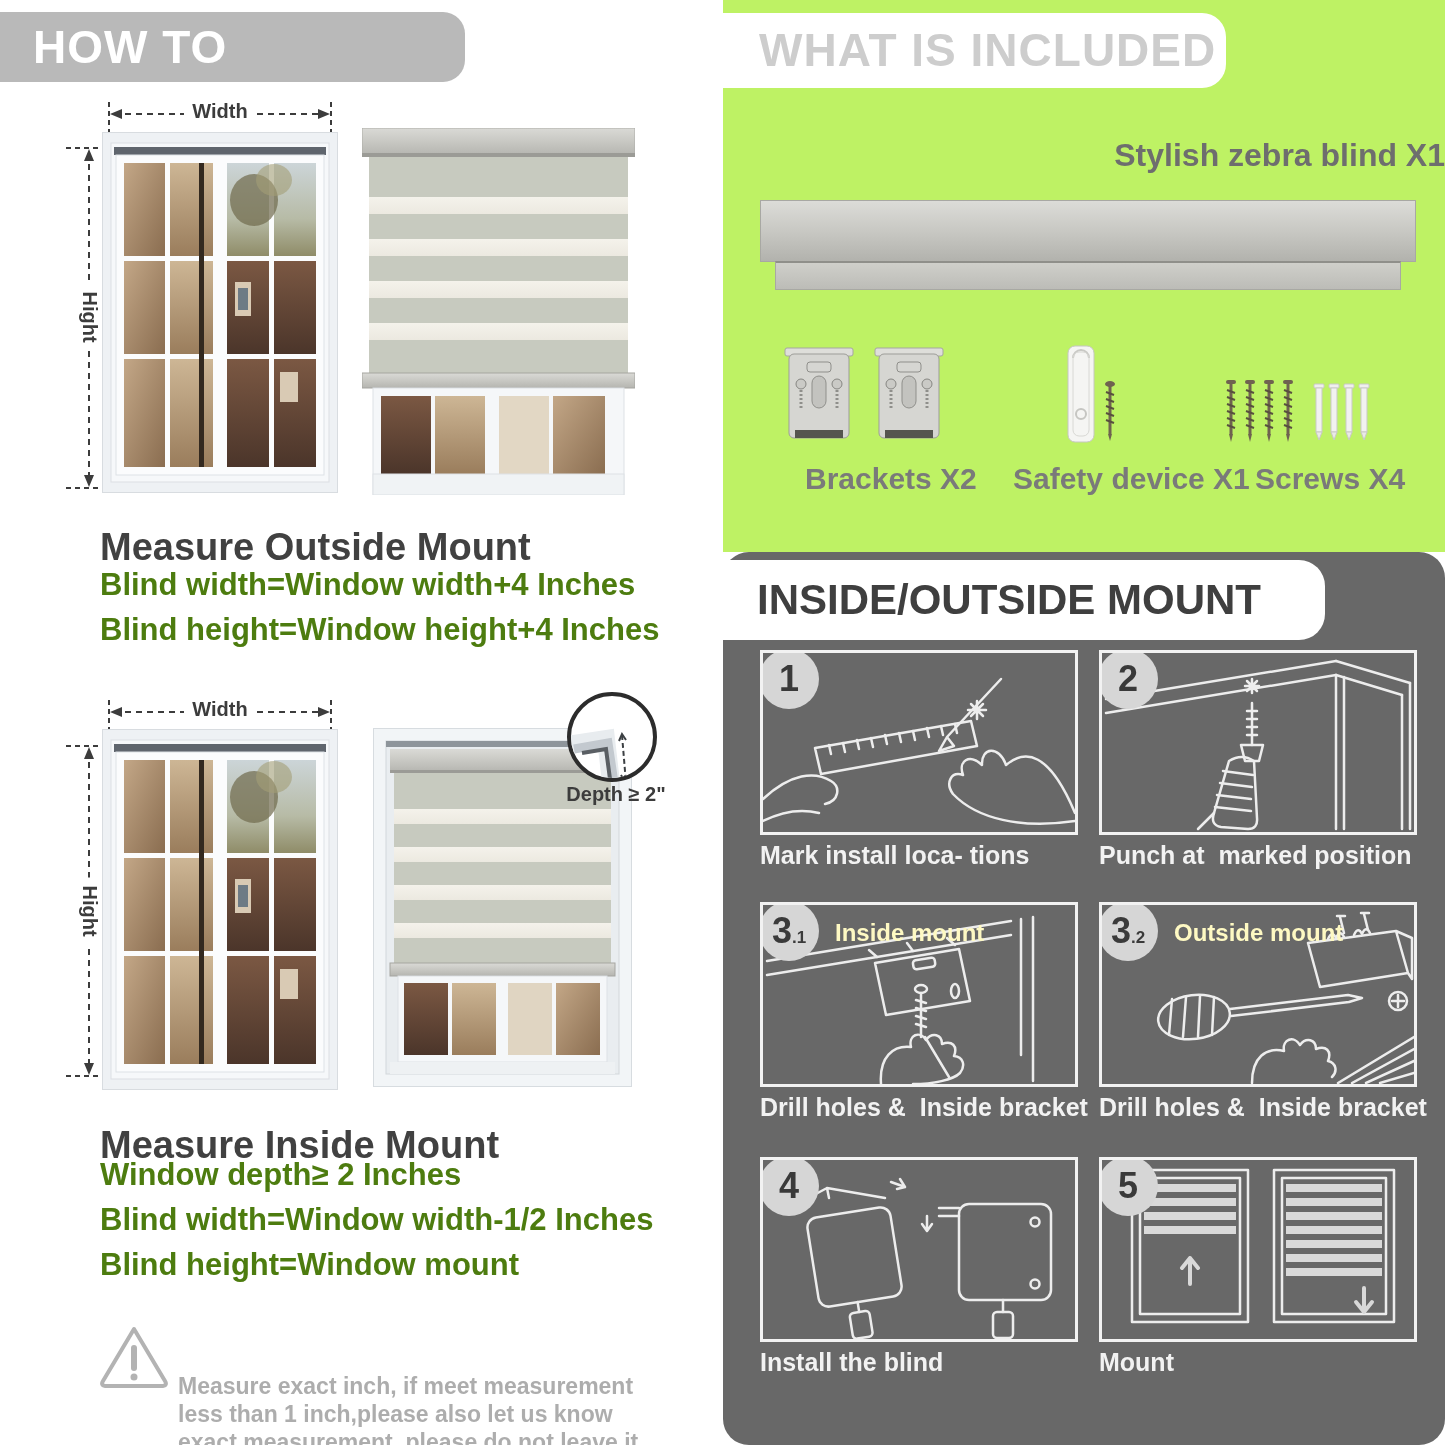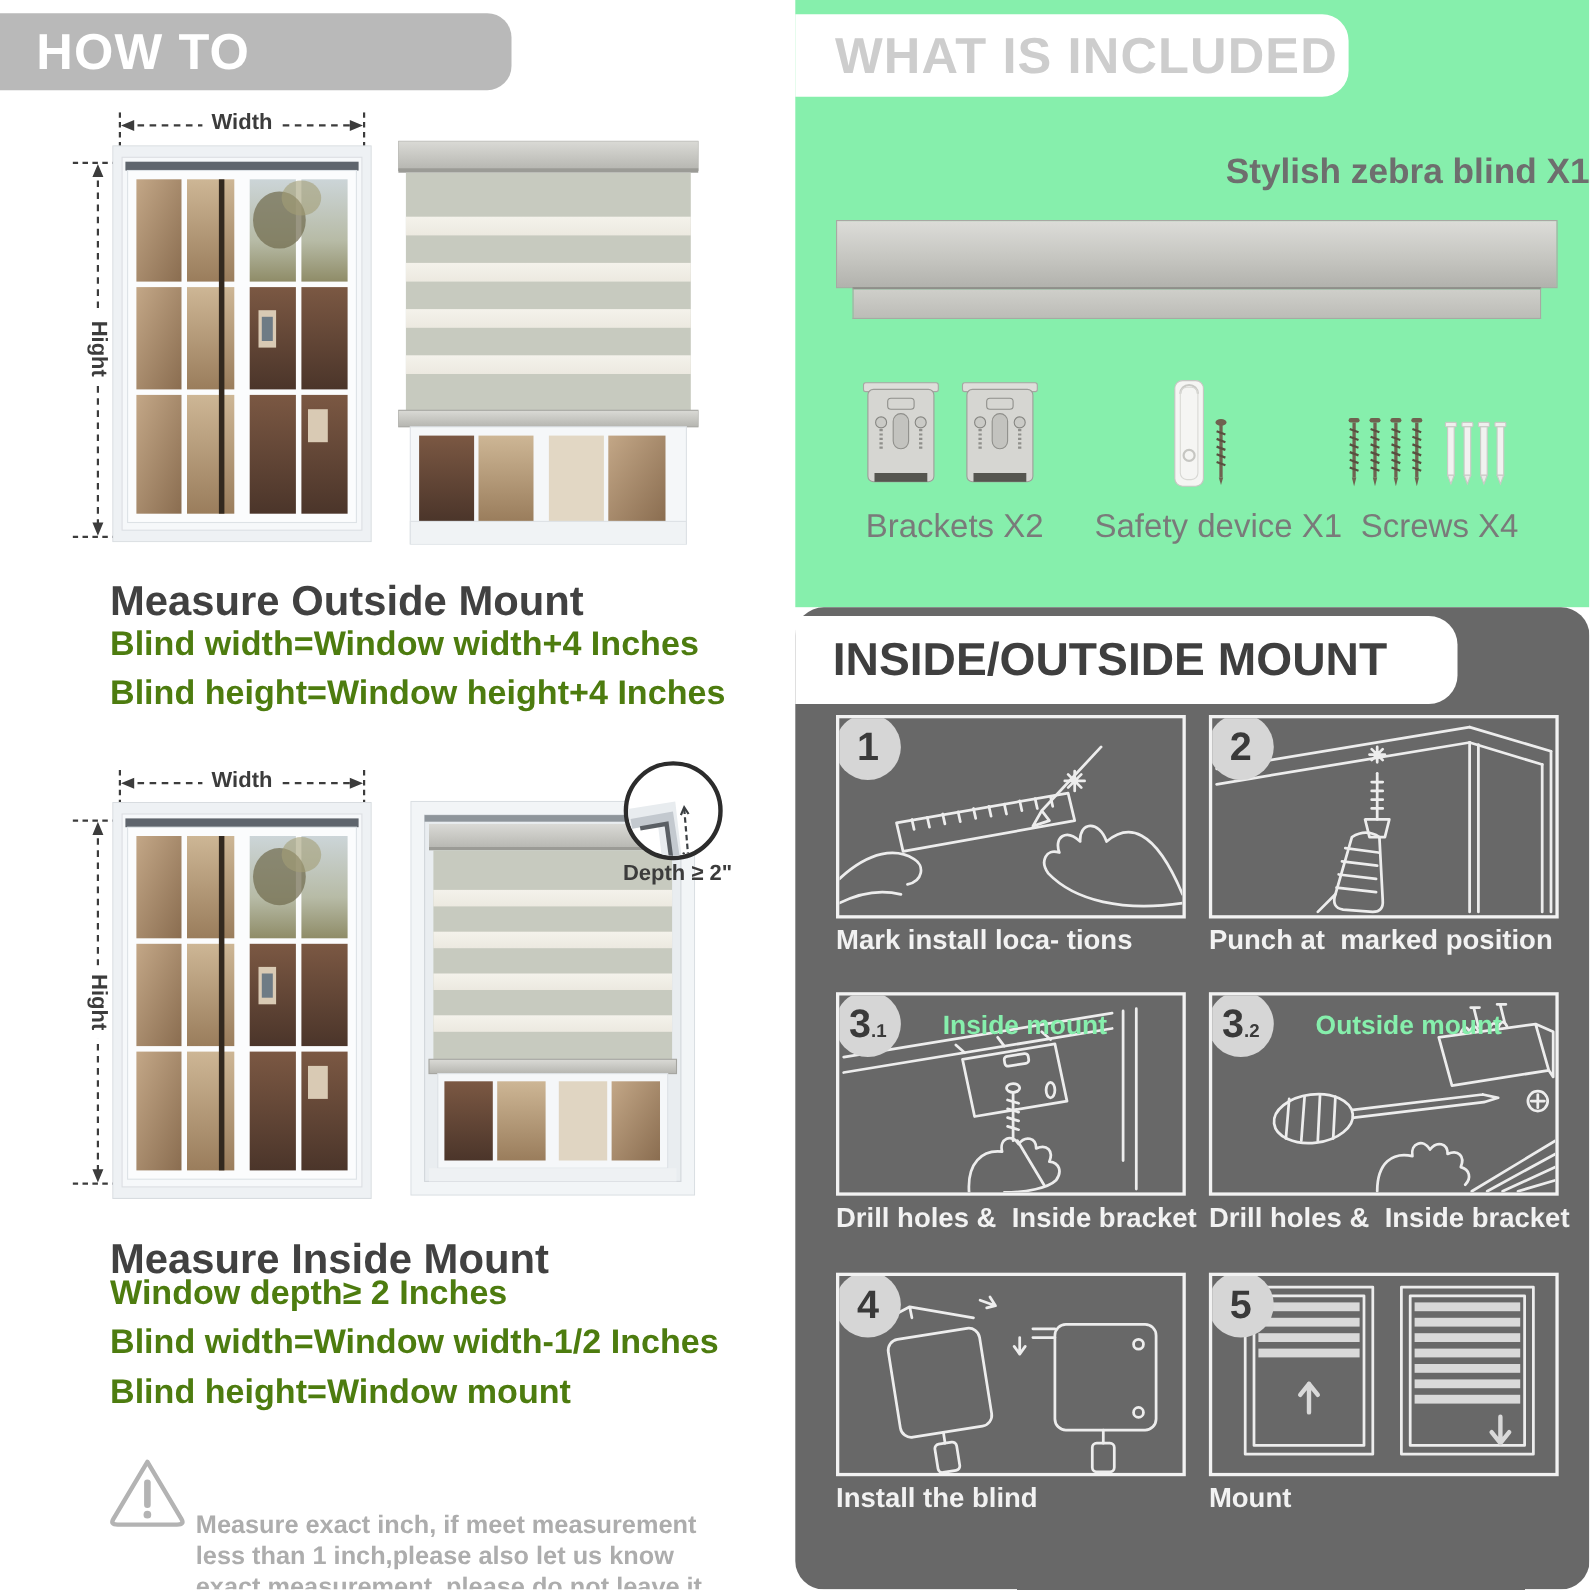--- a/index.html
+++ b/index.html
@@ -8,43 +8,43 @@
   .abs{position:absolute;}
   
   .banner-left{left:0;top:12px;width:432px;height:70px;background:#b9b9b9;
     border-radius:0 22px 22px 0;color:#ffffff;font-size:46px;font-weight:800;
     line-height:70px;padding-left:33px;letter-spacing:1px;}
   .dim-label{font-size:20px;font-weight:700;color:#3c3c3c;background:#fff;padding:0 8px;}
   .h-title{font-size:38px;font-weight:700;color:#414141;margin-top:16px;}
   .h-sub{font-size:31px;font-weight:700;color:#4d7c0f;line-height:45px;}
   .warn-text{font-size:23px;font-weight:600;color:#adadad;line-height:28px;width:475px;}
   
-  .panel-light{left:723px;top:0;width:722px;height:552px;background:#86efac;}
+  .panel-light{left:723px;top:0;width:722px;height:552px;background:#bef264;}
   .banner-included{left:0;top:13px;width:467px;height:75px;background:#ffffff;
     border-radius:0 24px 24px 0;color:#cdcdcd;font-size:46px;font-weight:800;
     line-height:75px;padding-left:36px;letter-spacing:1px;}
   .product-label{left:0;top:137px;width:722px;text-align:right;font-size:32px;
     font-weight:700;color:#6e6e6e;}
   .cassette-top{left:37px;top:200px;width:654px;height:60px;
     background:linear-gradient(180deg,#dcdcd8,#c6c6c1 55%,#b2b2ad);border:1px solid #a8a8a3;}
   .cassette-lip{left:52px;top:261px;width:624px;height:26px;
     background:linear-gradient(180deg,#cfcfca,#bcbcb7);border:1px solid #a8a8a3;border-top:2px solid #8f8f8a;}
-  .item-label{font-size:30px;font-weight:400;color:#7a7a7a;}
+  .item-label{font-size:30px;font-weight:700;color:#7a7a7a;margin-left:18px;}
   
   .panel-dark{left:723px;top:552px;width:722px;height:893px;background:#686868;border-radius:26px;}
   .banner-mount{left:0;top:8px;width:568px;height:80px;background:#ffffff;
     border-radius:0 26px 26px 0;color:#3f3f3f;font-size:42px;font-weight:800;
     line-height:80px;padding-left:34px;}
   .stepbox{position:absolute;width:318px;height:185px;border:3px solid #f2f2f2;
     box-sizing:border-box;overflow:hidden;}
   .badge{position:absolute;top:-4px;left:-4px;width:60px;height:60px;border-radius:50%;
     background:#d6d6d6;display:flex;align-items:center;justify-content:center;}
   .badge .n{font-size:36px;font-weight:800;color:#3a3a3a;}
   .badge .s{font-size:17px;font-weight:800;color:#3a3a3a;margin-top:14px;}
-  .steptitle{position:absolute;left:72px;top:14px;font-size:24px;font-weight:700;color:#86efac;margin-left:22px;}
+  .steptitle{position:absolute;left:72px;top:14px;font-size:24px;font-weight:700;color:#fef9c3;}
   .caption{position:absolute;font-size:25px;font-weight:700;color:#f2f2f2;white-space:pre-wrap;}
   .art{position:absolute;left:0;top:0;width:312px;height:179px;}
   svg{display:block;}
 </style>
 </head>
 <body>
 
 <div id="stage">
 
   <div class="abs banner-left">HOW TO MEASURE</div>

